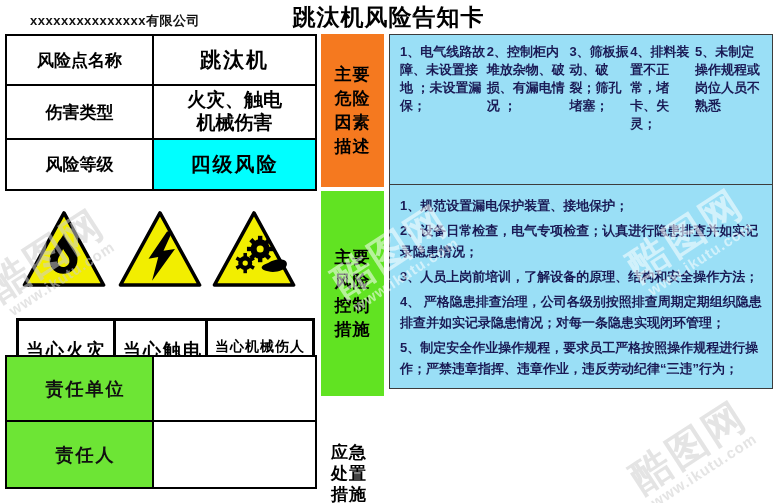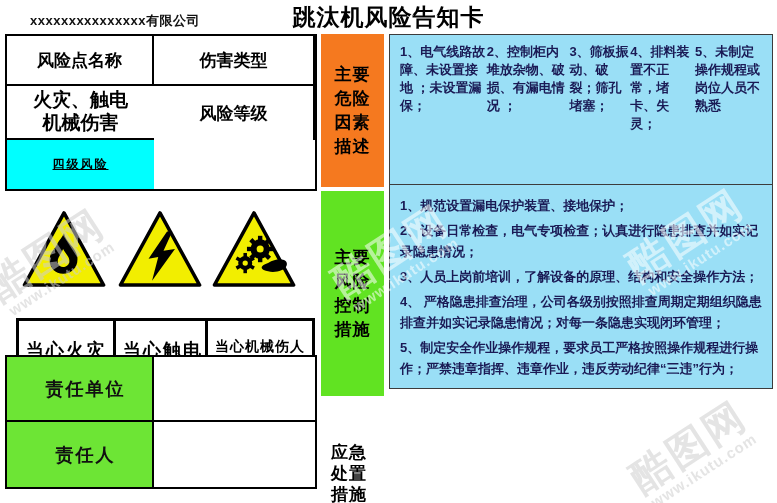--- a/index.html
+++ b/index.html
@@ -26,21 +26,21 @@
     background:#fff;
   }
   .info-table .cell{
     display:flex;align-items:center;justify-content:center;
     border-bottom:2px solid #000;font-weight:bold;color:#000;text-align:center;
   }
   .info-table .cell.lab{border-right:2px solid #000;font-size:17px;}
   .info-table .cell.last{border-bottom:none;}
   .v1{font-size:21px;letter-spacing:2px;}
   .v2{font-size:19px;line-height:1.2;}
-  .v3{font-size:12px;letter-spacing:2px;text-decoration:underline;}
+  .v3{font-size:20px;letter-spacing:2px;}
   .cyan-bg{background:#00ffff;}
   
   .sign{position:absolute;text-align:center;}
   .sign svg{display:block;margin:0 auto;}
   .sign .lab{
     display:inline-block;background:#fff;border:3px solid #000;
     font-weight:bold;color:#000;padding:17px 7px;margin-top:10px;white-space:nowrap;
   }
   .lab-lg{font-size:18px;letter-spacing:2px;}
   .lab-sm{font-size:14px;letter-spacing:1px;}
@@ -92,20 +92,21 @@
   .wm-white{color:rgba(255,255,255,0.55);}
 </style>
 </head>
 <body>
 
 <div class="company">xxxxxxxxxxxxxxx有限公司</div>
 <div class="title">跳汰机风险告知卡</div>
 
 <div class="info-table">
   <div class="cell lab">风险点名称</div>
+  <div class="cell v1">跳汰机</div>
   <div class="cell lab">伤害类型</div>
   <div class="cell v2">
     <span>
       <span>火灾、触电</span><br>
       <span>机械伤害</span>
     </span>
   </div>
   <div class="cell lab last">风险等级</div>
   <div class="cell v3 last cyan-bg">四级风险</div>
 </div>

